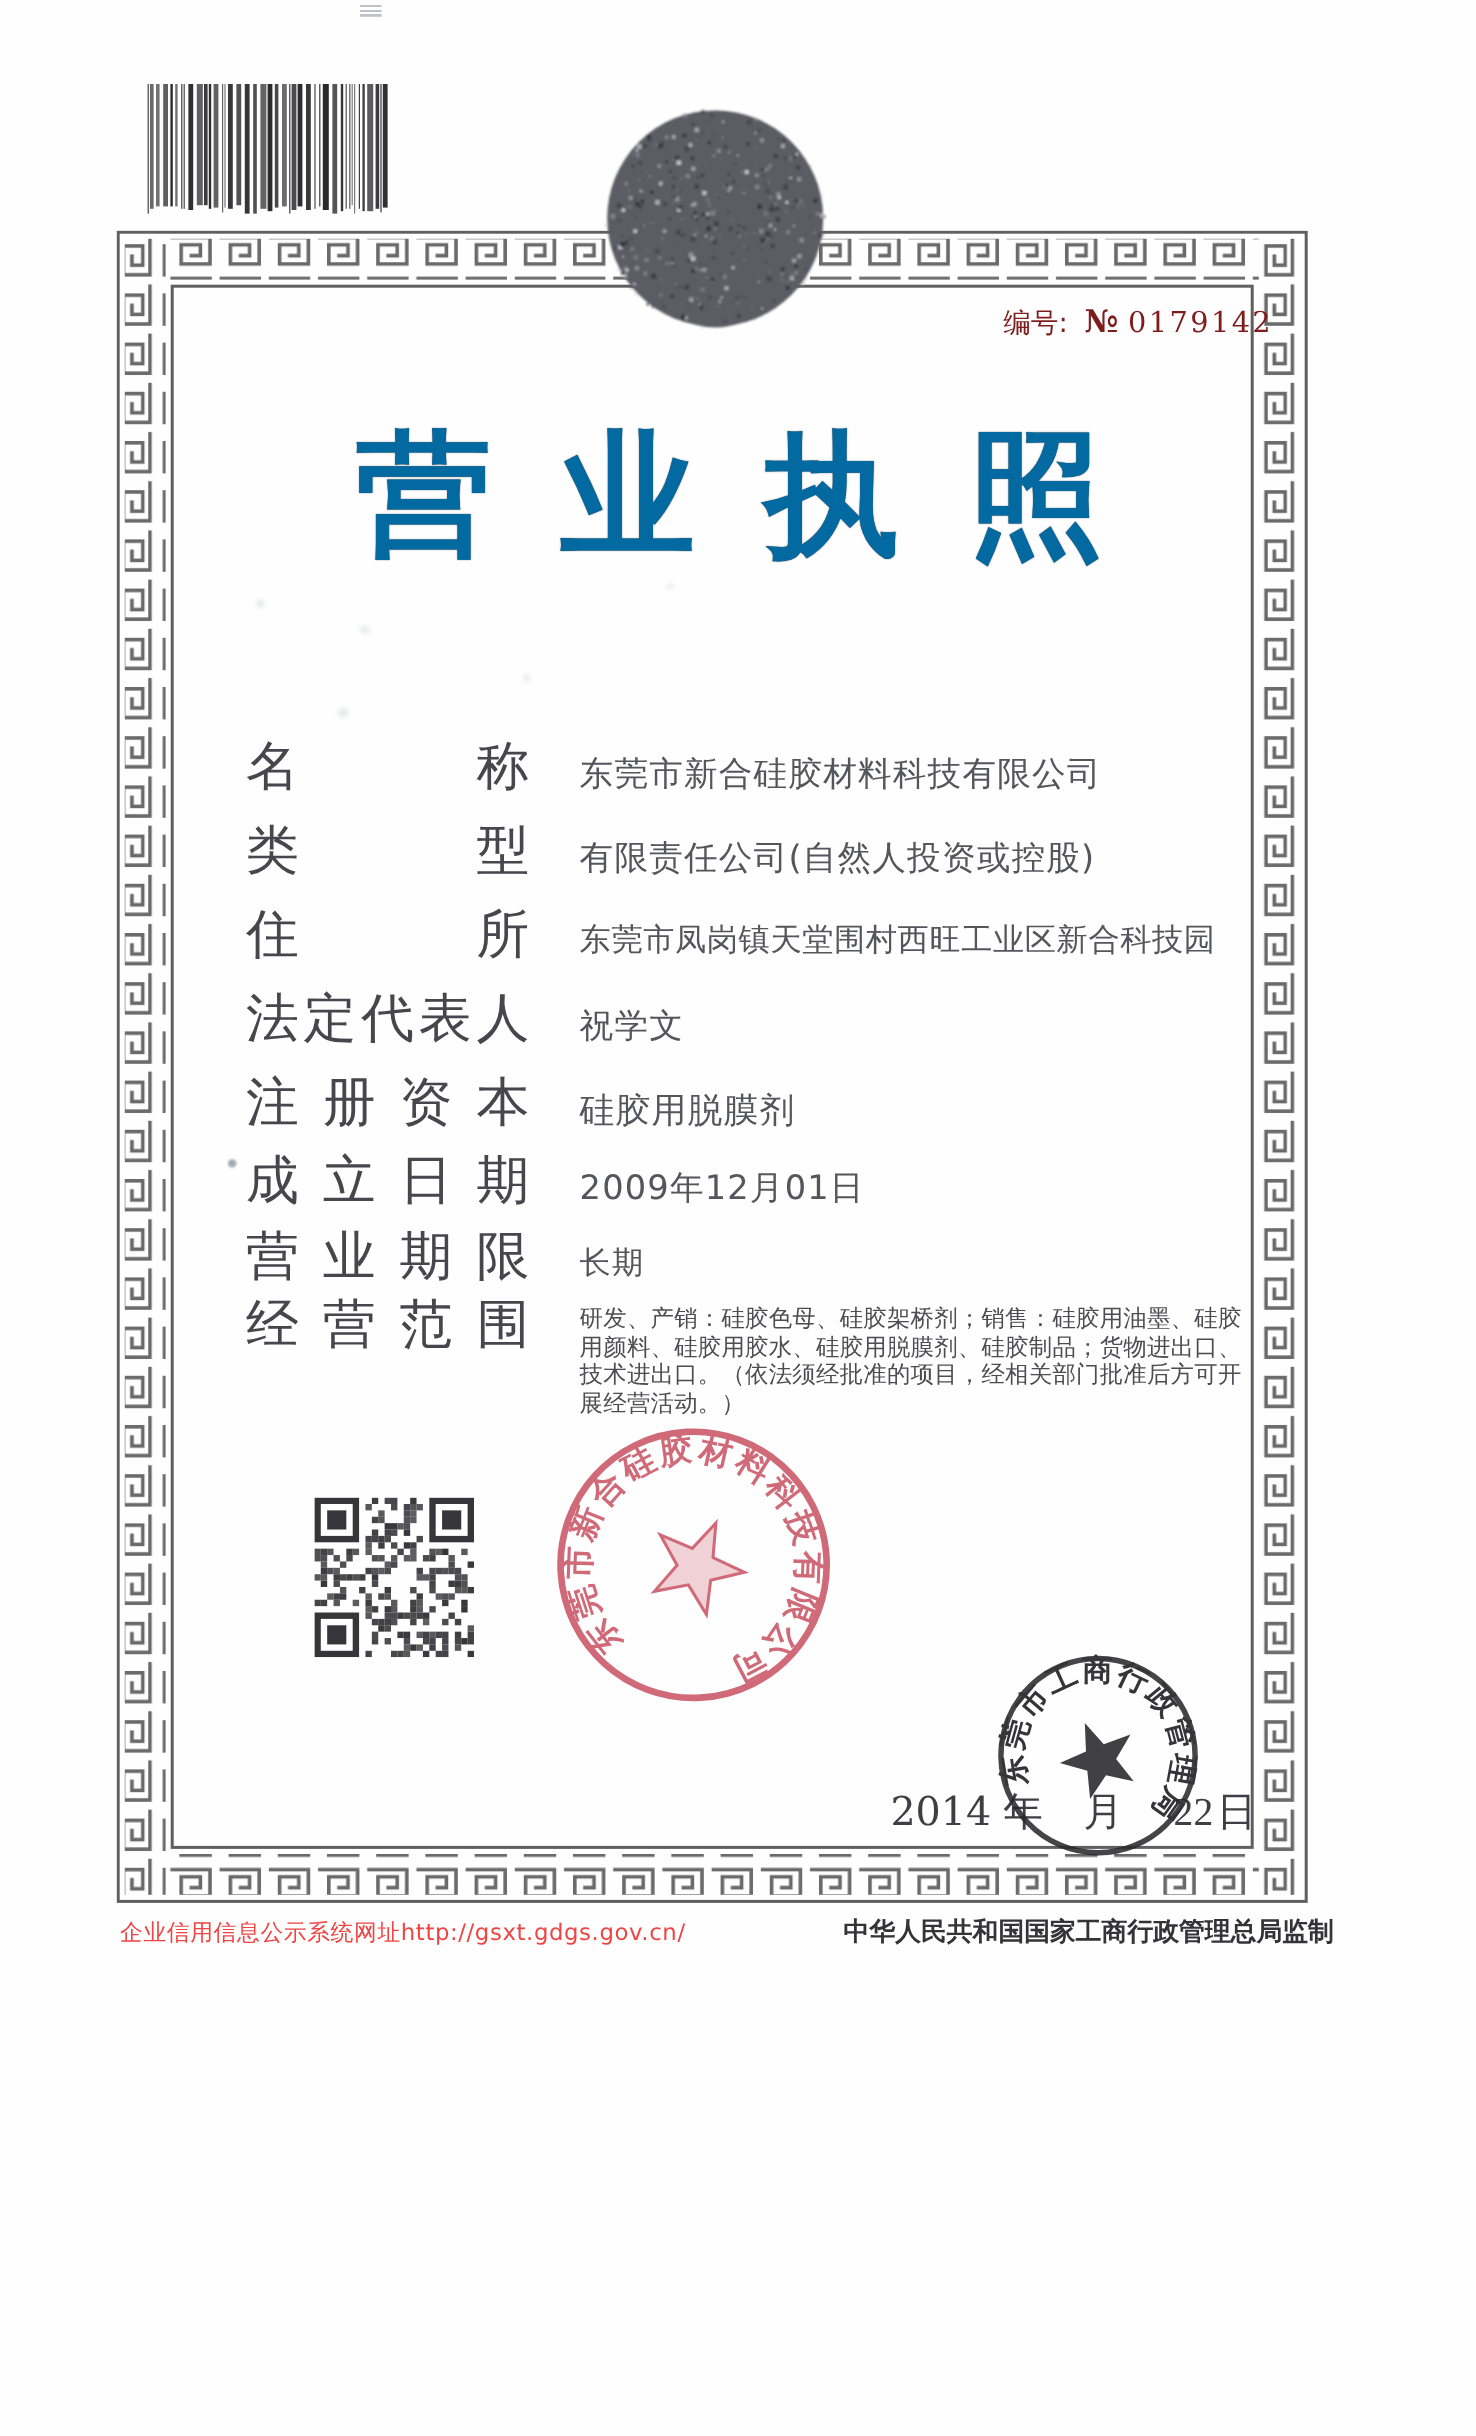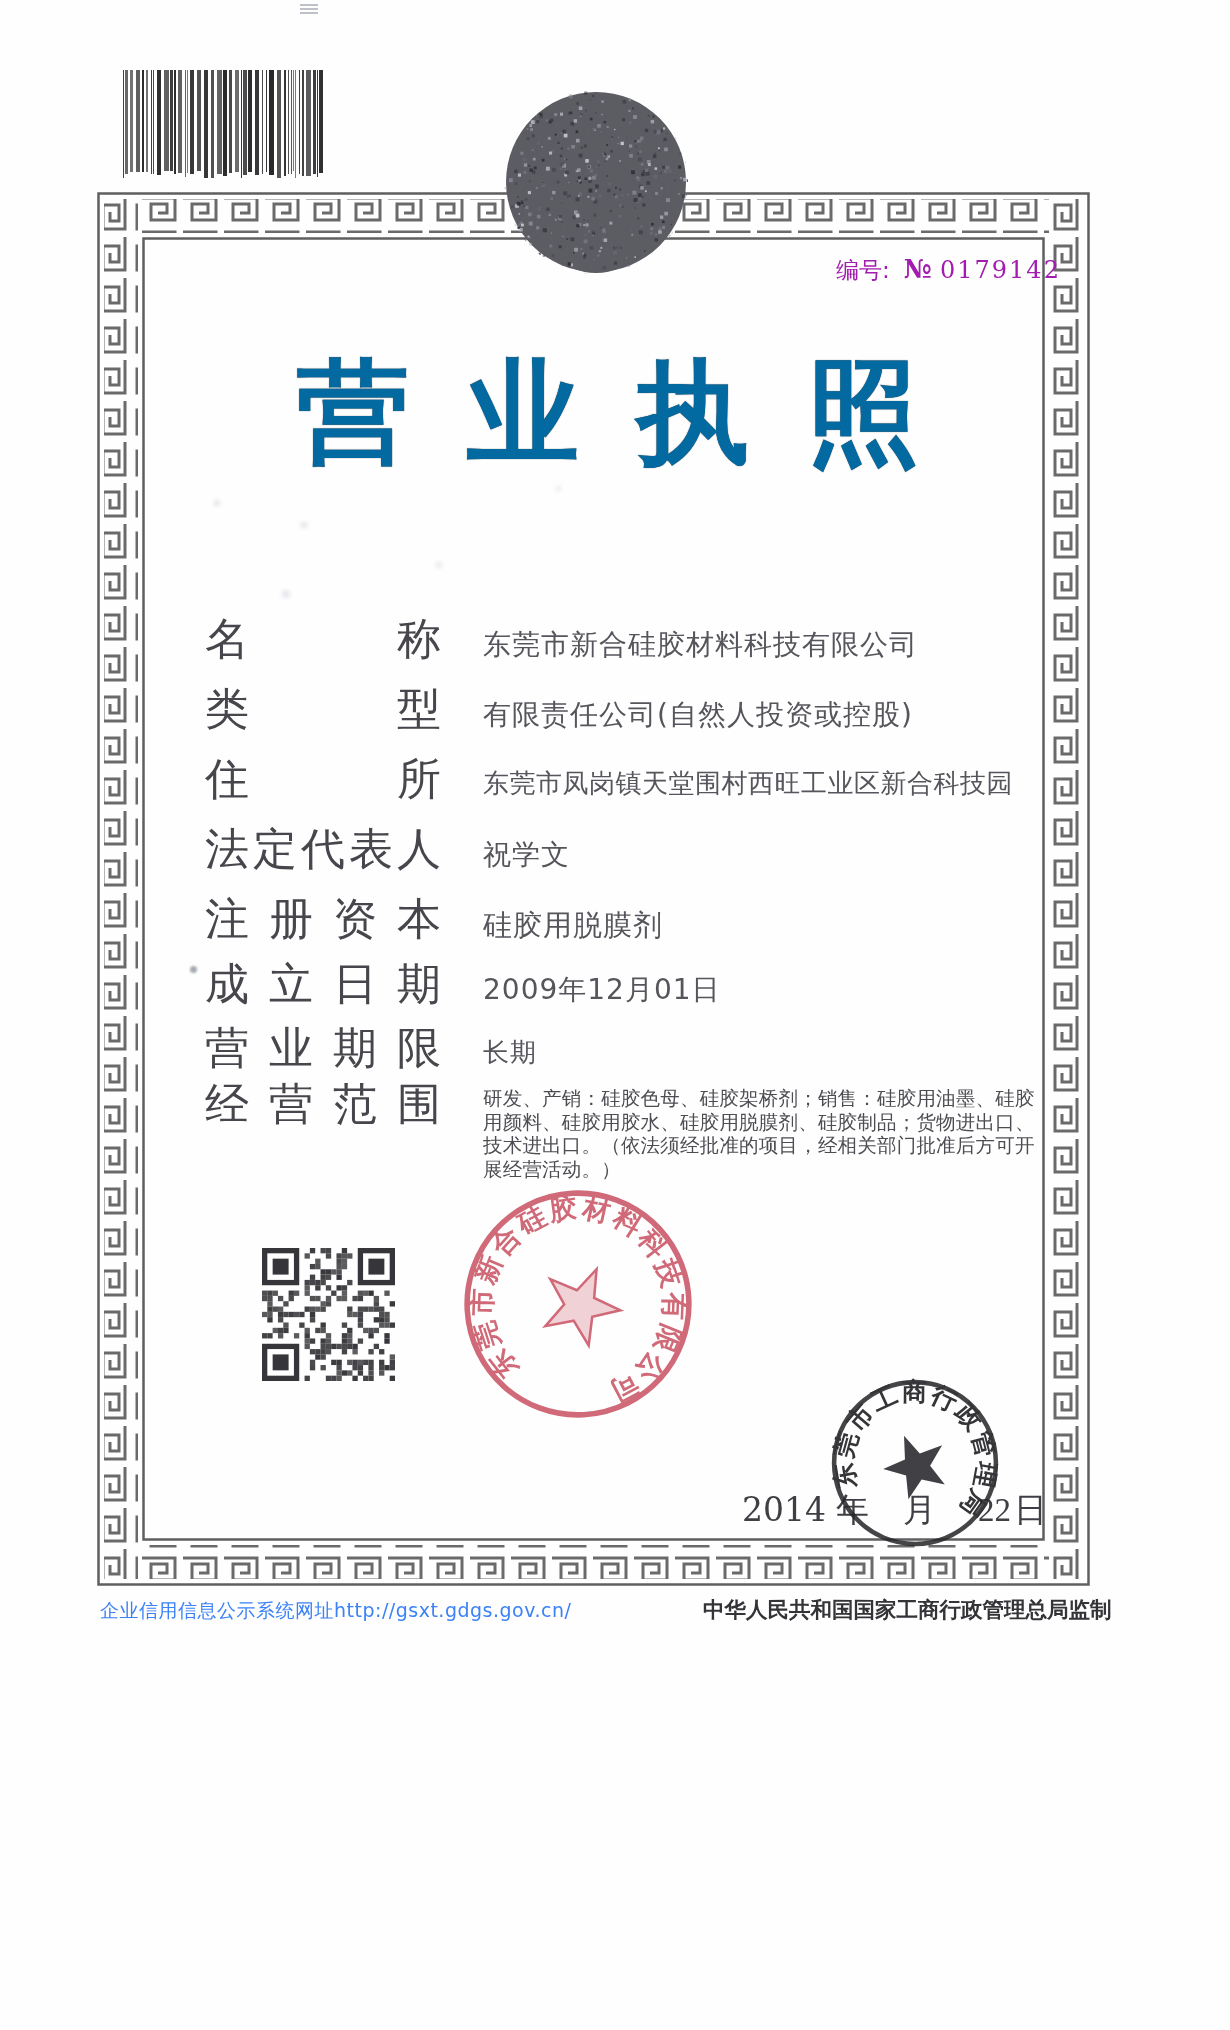--- a/index.html
+++ b/index.html
@@ -7,21 +7,21 @@
         font-family:"DejaVu Sans",sans-serif;color:var(--ink,#3c3c3c);}
   
   #barcode{position:absolute;left:123px;top:70px;width:202px;height:110px;filter:blur(.4px);opacity:.92;}
   #barcode .bar{position:absolute;top:0;background:#17171a;}
   .top-mark{position:absolute;left:300px;top:4px;width:18px;height:10px;opacity:.55;
     background:repeating-linear-gradient(#8a8f9a 0 2px,transparent 2px 4px);}
   #emblem{position:absolute;left:496px;top:82px;width:200px;height:220px;z-index:3;}
   
   #frame{position:absolute;left:97px;top:192px;width:993px;height:1394px;z-index:1;opacity:.88;}
   
-  .serial{position:absolute;left:836px;top:254px;z-index:4;font-size:23px;color:#a21caf;white-space:nowrap;}
+  .serial{position:absolute;left:836px;top:254px;z-index:4;font-size:23px;color:#7f1d1d;white-space:nowrap;}
   .serial .no{font-family:"DejaVu Serif",serif;font-weight:bold;font-size:26px;margin:0 8px 0 14px;}
   .serial .digits{font-family:"DejaVu Serif",serif;font-size:24px;letter-spacing:2px;}
   .title{position:absolute;left:50%;top:338px;transform:translateX(-50%);margin-left:22px;z-index:4;
          font-size:112px;font-weight:900;letter-spacing:58px;white-space:nowrap;color:#0369a1;
          text-shadow:0 0 1px #2a2a2c;}
   .regline{position:absolute;left:598px;top:532px;z-index:4;white-space:nowrap;}
   .reglabel{font-size:40px;font-weight:600;letter-spacing:14px;color:#45454b;}
   .regnum{font-family:"DejaVu Serif",serif;font-size:31px;color:#3e3e44;letter-spacing:.5px;margin-left:16px;}
   
   #fields{position:absolute;left:205px;top:0;width:900px;z-index:4;}
@@ -43,21 +43,21 @@
   .registrar{position:absolute;left:610px;top:1428px;z-index:4;font-size:38px;font-weight:600;
       letter-spacing:14px;color:#3e3e44;white-space:nowrap;}
   .dateline{position:absolute;left:742px;top:1488px;z-index:4;display:flex;align-items:baseline;
       font-size:33px;color:#3e3e44;white-space:nowrap;}
   .dateline .num{font-family:"DejaVu Serif",serif;}
   .dateline .u-year{margin-left:10px;}
   .dateline .u-month{margin-left:34px;}
   .dateline .d-day{margin-left:42px;font-family:Liberation Serif, serif;}
   .dateline .u-day{margin-left:3px;}
   
-  .footer-left{position:absolute;left:100px;top:1598px;font-size:19px;color:#3b82f6;letter-spacing:.5px;}
+  .footer-left{position:absolute;left:100px;top:1598px;font-size:19px;color:#ef4444;letter-spacing:.5px;}
   .footer-right{position:absolute;left:703px;top:1595px;font-size:21.5px;font-weight:600;color:#333338;}
   
   .smudge{position:absolute;border-radius:50%;background:#99a0b2;opacity:.25;filter:blur(2px);}
   .dot{position:absolute;left:190px;top:966px;width:7px;height:7px;border-radius:50%;
       background:#6a7080;opacity:.6;filter:blur(1px);}
 </style>
 </head>
 <body>
 
 <div class="page">

